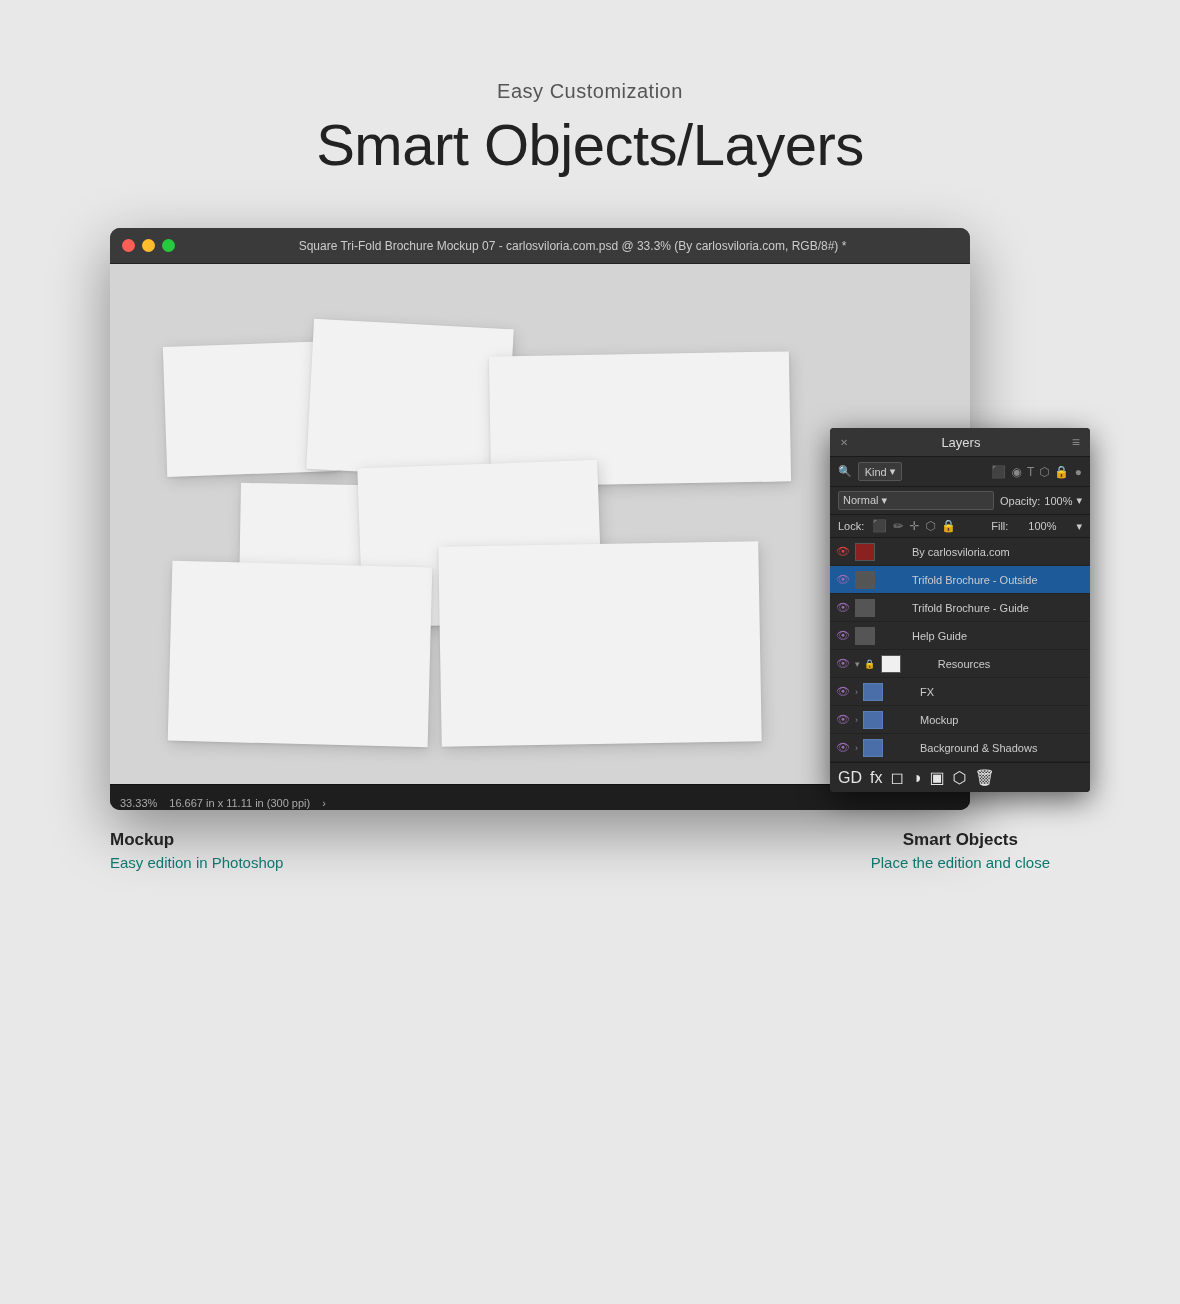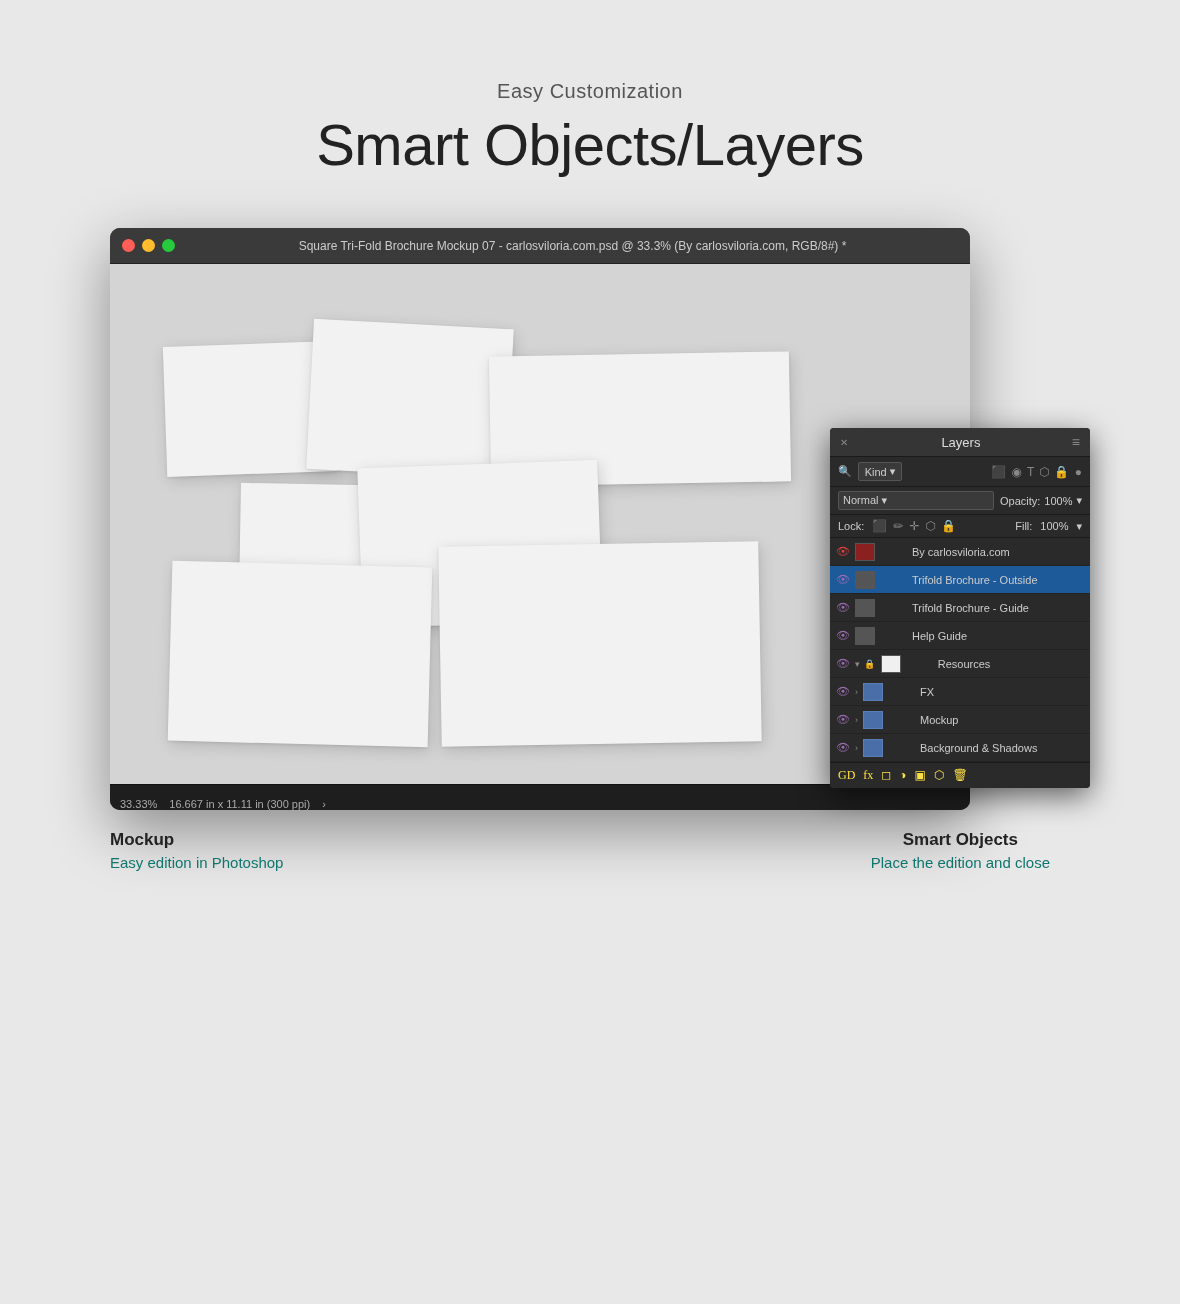--- a/index.html
+++ b/index.html
@@ -145,22 +145,22 @@
     .paper-7 {
       width: 320px; height: 200px;
       top: 280px; left: 330px;
       transform: rotate(-1deg);
     }
 
     .ps-statusbar {
       background: #1e1e1e;
       height: 26px;
       display: flex;
-      align-items: flex-end;
-      padding: 0 10px;
+      align-items: flex-start;
+      padding: 12px 10px;
       gap: 12px;
       border-top: 1px solid #111;
     }
 
     .ps-status-text {
       color: #aaa;
       font-size: 11px;
     }
 
     
@@ -276,21 +276,21 @@
     }
 
     .lock-icon {
       color: #888;
       font-size: 12px;
     }
 
     .fill-row {
       display: flex;
       align-items: center;
-      gap: 8px;
+      gap: 20px;
       margin-left: auto;
     }
 
     .layer-item {
       display: flex;
       align-items: center;
       padding: 4px 6px;
       gap: 5px;
       border-bottom: 1px solid #222;
       cursor: pointer;
@@ -342,23 +342,22 @@
       background: #2a2a2a;
       padding: 5px 8px;
       display: flex;
       align-items: center;
       gap: 8px;
       border-top: 1px solid #1a1a1a;
       border-radius: 0 0 4px 4px;
     }
 
     .bottom-icon {
-      color: #fde047;
-      font-size: 12px;
-      font-family: Liberation Serif, serif;
+      color: #e5e5e5;
+      font-size: 16px;
     }
 
     
     .captions-row {
       display: flex;
       justify-content: space-between;
       align-items: flex-start;
       margin-top: 20px;
       width: 100%;
     }

